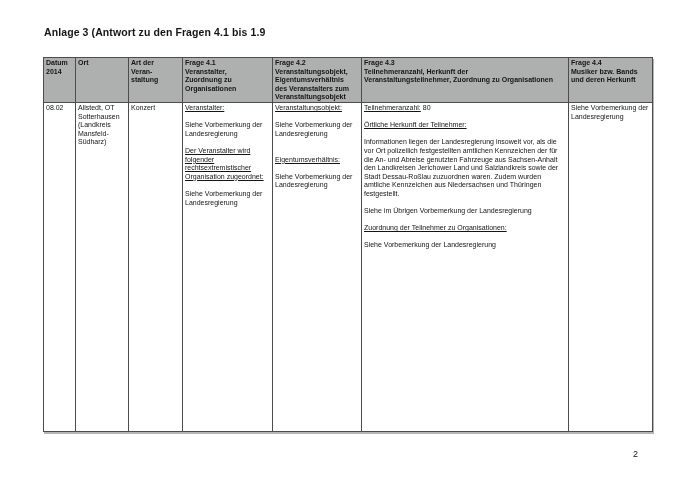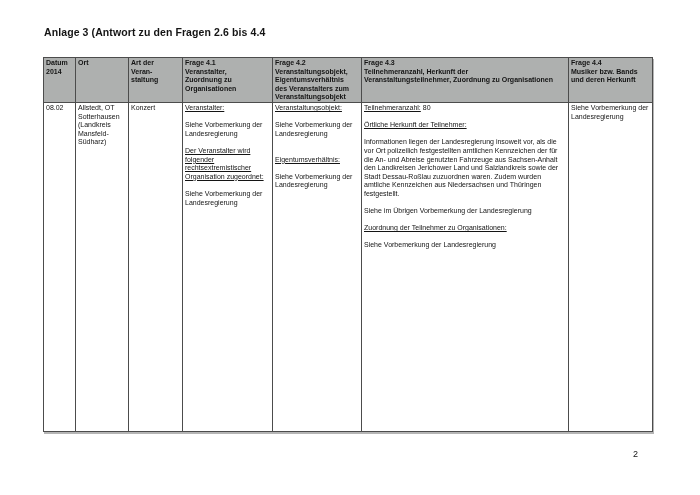--- a/index.html
+++ b/index.html
@@ -47,21 +47,21 @@
   .u { text-decoration: underline; }
   .page-num {
     position: absolute;
     left: 633px; top: 449px;
     font-size: 9px;
   }
 </style>
 </head>
 <body>
 
-<div class="doc-title">Anlage 3 (Antwort zu den Fragen 2.6 bis 4.4</div>
+<div class="doc-title">Anlage 3 (Antwort zu den Fragen 4.1 bis 1.9</div>
 
 <table class="doc-table">
   <colgroup>
     <col style="width:32px">
     <col style="width:53px">
     <col style="width:54px">
     <col style="width:90px">
     <col style="width:89px">
     <col style="width:207px">
     <col style="width:84px">

